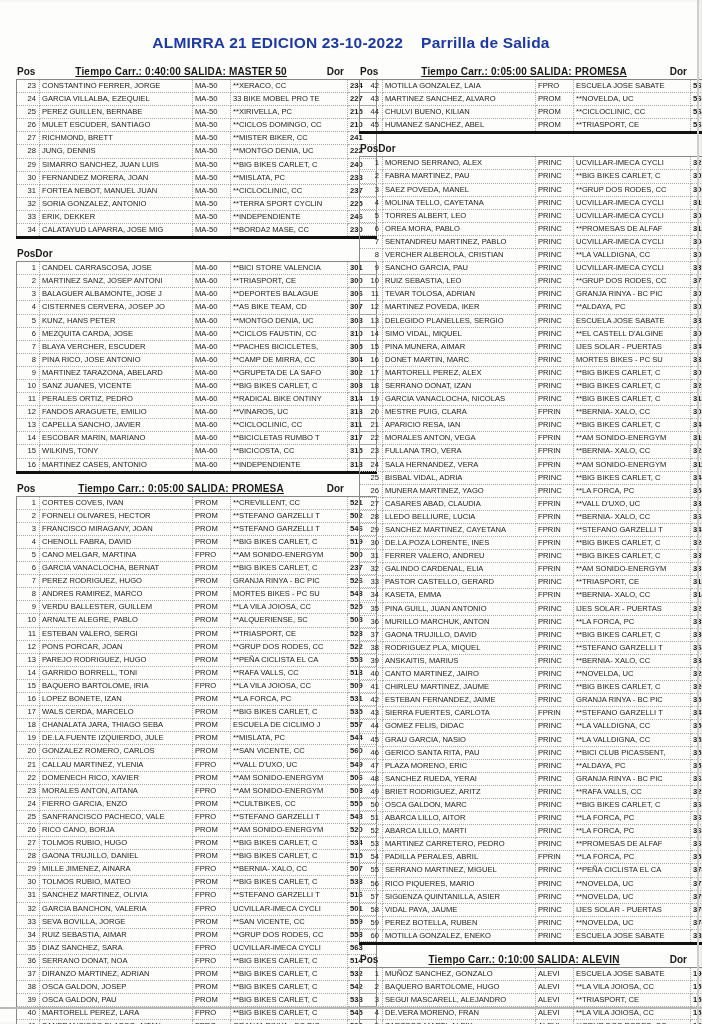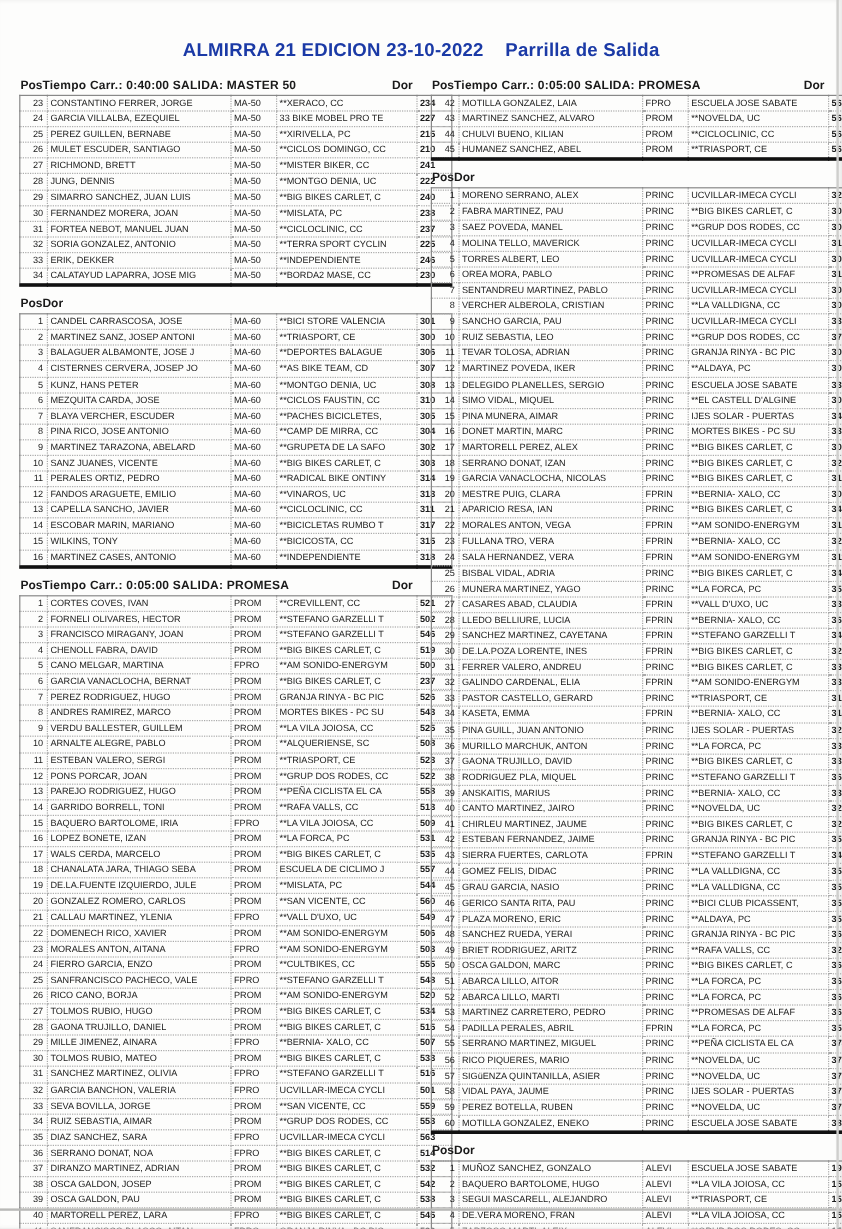--- a/index.html
+++ b/index.html
@@ -30,21 +30,21 @@
     box-sizing:border-box;
     gap:14px;
   }
   .col{flex:1;min-width:0;}
   .tbl{margin-bottom:7px;}
   .thead{
     display:flex;align-items:center;
     font-weight:bold;font-size:10px;
     padding:2px 1px 2px 1px;
   }
-  .thead .ttl{flex:1;text-align:left;letter-spacing:.2px;}
+  .thead .ttl{flex:1;text-align:center;letter-spacing:.2px;text-decoration:underline;}
   .grid{
     width:100%;
     border-collapse:collapse;
     table-layout:fixed;
     border:1px solid #888;
     border-bottom:3px solid #111;
   }
   .grid td{
     border:1px dotted #aaa;
     font-size:7.6px;
@@ -649,21 +649,21 @@
               </tr>
               <tr>
                 <td class="pos">3</td>
                 <td class="name">SAEZ POVEDA, MANEL</td>
                 <td class="cat">PRINC</td>
                 <td class="team">**GRUP DOS RODES, CC</td>
                 <td class="dor">300</td>
               </tr>
               <tr>
                 <td class="pos">4</td>
-                <td class="name">MOLINA TELLO, MAVERICK</td>
+                <td class="name">MOLINA TELLO, CAYETANA</td>
                 <td class="cat">PRINC</td>
                 <td class="team">UCVILLAR-IMECA CYCLI</td>
                 <td class="dor">319</td>
               </tr>
               <tr>
                 <td class="pos">5</td>
                 <td class="name">TORRES ALBERT, LEO</td>
                 <td class="cat">PRINC</td>
                 <td class="team">UCVILLAR-IMECA CYCLI</td>
                 <td class="dor">308</td>
@@ -1052,20 +1052,21 @@
                 <td class="cat">PRINC</td>
                 <td class="team">ESCUELA JOSE SABATE</td>
                 <td class="dor">380</td>
               </tr>
             </tbody>
           </table>
         </div>
         <div class="tbl">
           <div class="thead">
             <span>Pos</span>
+            <span class="ttl">Tiempo Carr.: 0:10:00  SALIDA:  ALEVIN</span>
             <span>Dor</span>
           </div>
           <table class="grid">
             <tbody>
               <tr>
                 <td class="pos">1</td>
                 <td class="name">MUÑOZ SANCHEZ, GONZALO</td>
                 <td class="cat">ALEVI</td>
                 <td class="team">ESCUELA JOSE SABATE</td>
                 <td class="dor">190</td>

